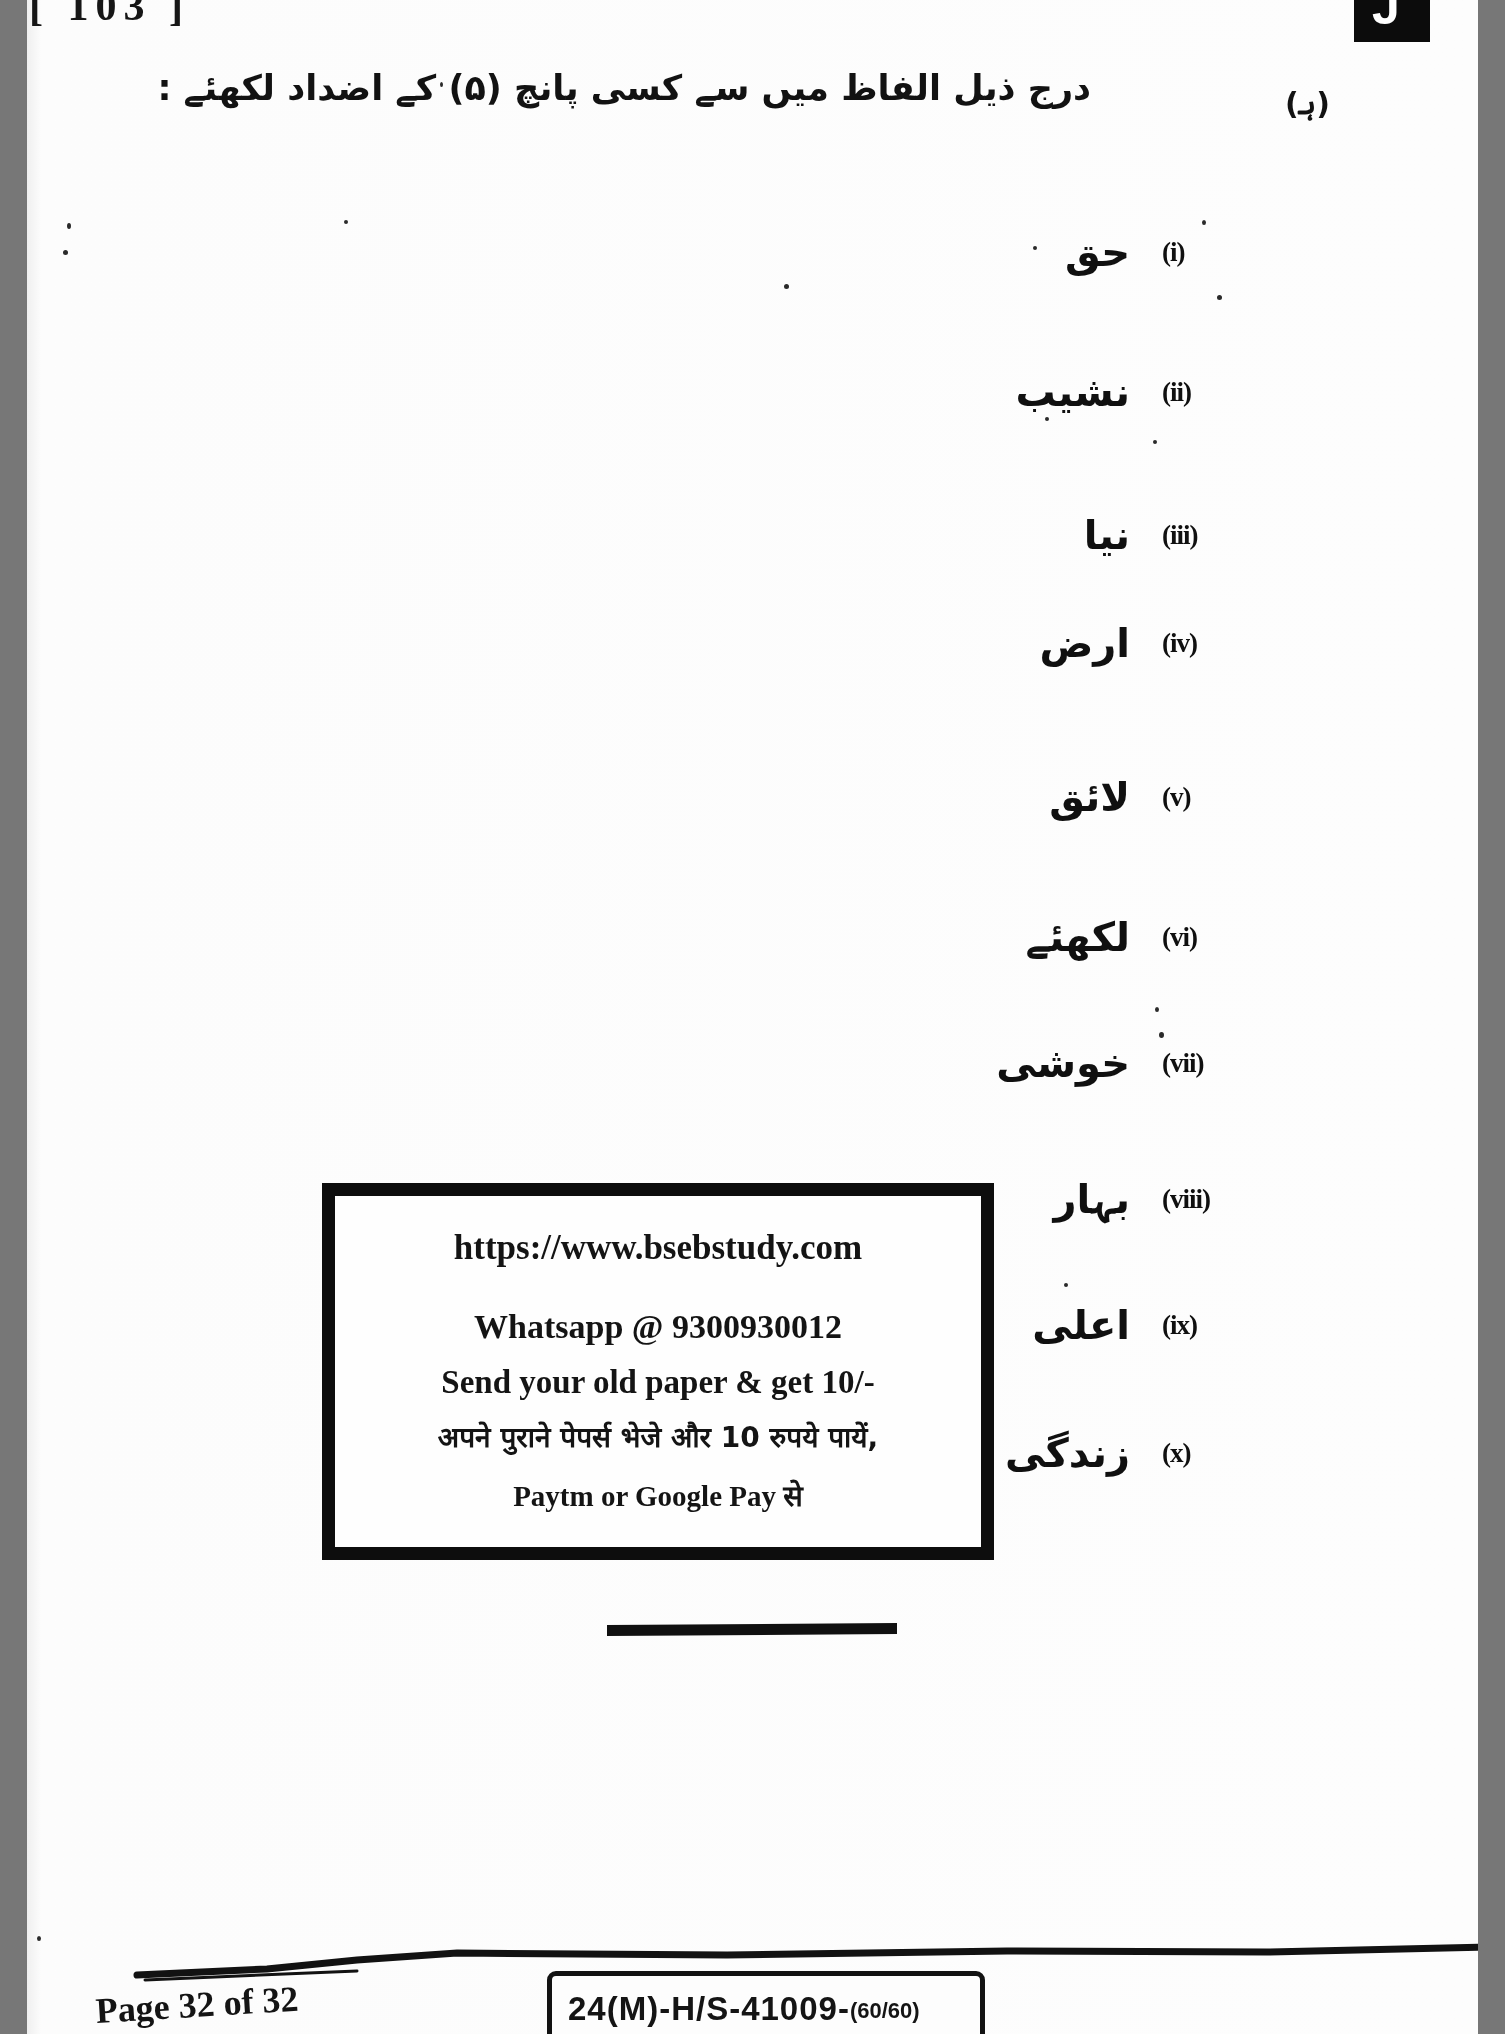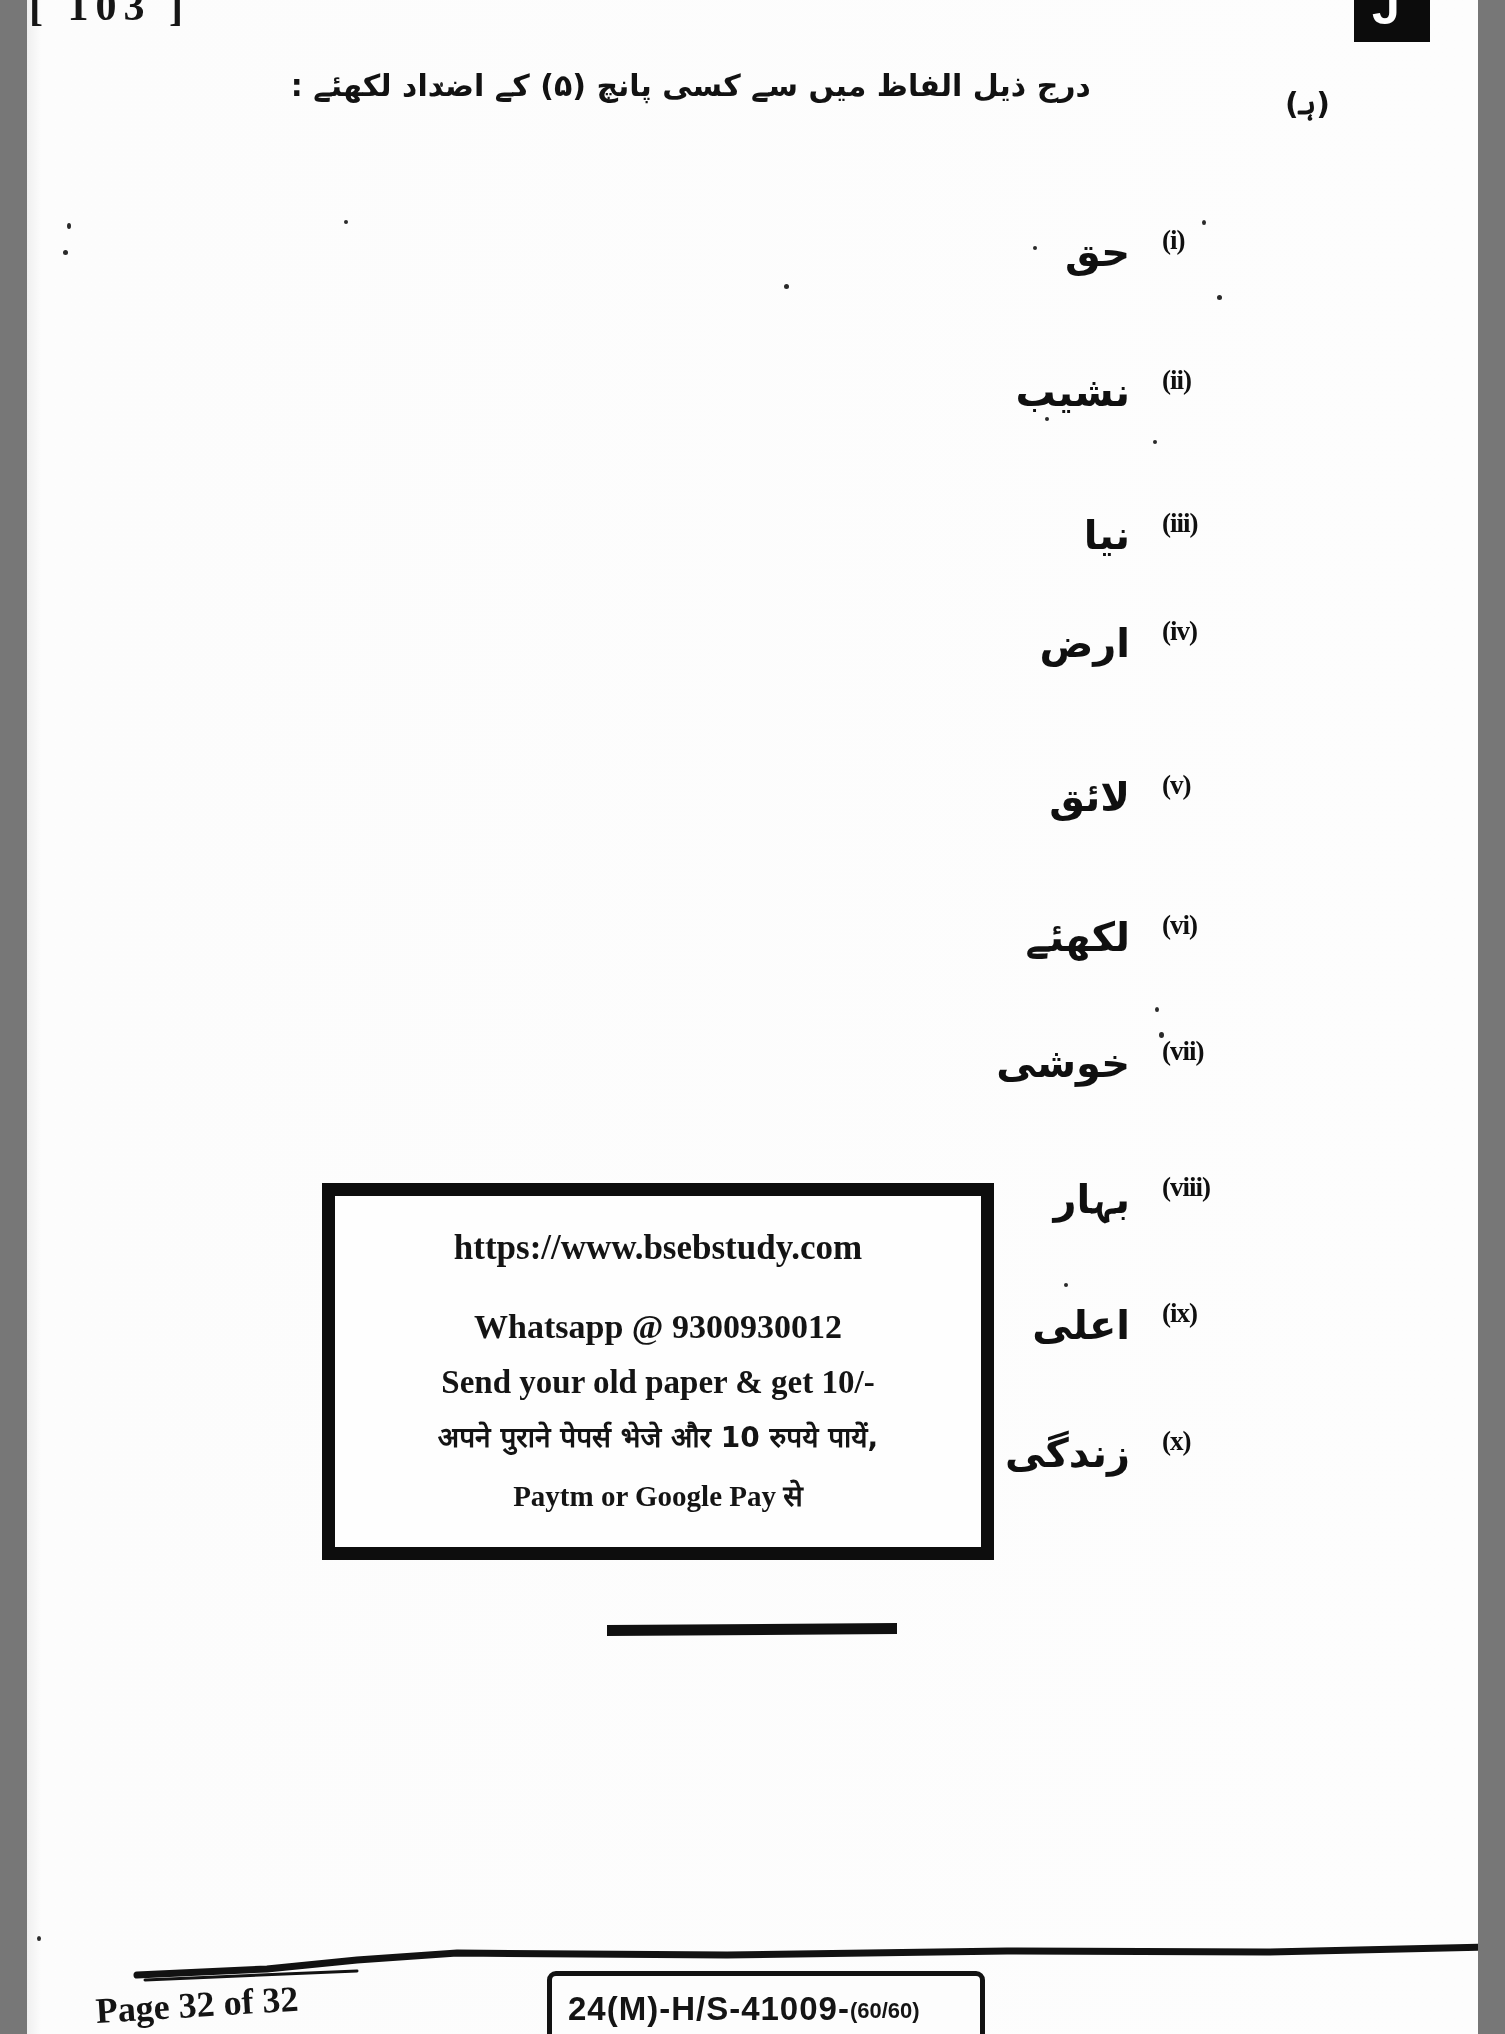--- a/index.html
+++ b/index.html
@@ -32,26 +32,26 @@
   
   #qMarker{
     left:1258px;top:86px;
     font-family:"DejaVu Sans",sans-serif;
     font-weight:bold;font-size:30px;color:#121212;
   }
   #qText{
     right:387px;top:68px;
     direction:rtl;white-space:nowrap;
     font-family:"DejaVu Sans",sans-serif;
-    font-weight:bold;font-size:30px;color:#121212;
+    font-weight:bold;font-size:35px;color:#121212;
   }
   
   .item-row{
     position:absolute;right:258px;
-    display:flex;flex-direction:row;gap:32px;
+    display:flex;flex-direction:row;align-items:center;gap:32px;
     height:54px;
   }
   .item-word{
     font-family:"DejaVu Sans",sans-serif;
     font-weight:bold;font-size:40px;color:#101010;
     direction:rtl;white-space:nowrap;line-height:54px;
   }
   .item-num{
     font-family:"Liberation Serif",serif;
     font-weight:bold;font-size:27px;letter-spacing:-1px;color:#101010;

